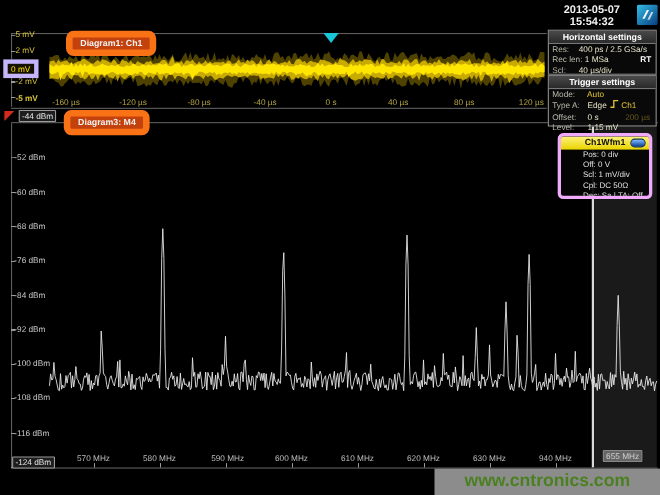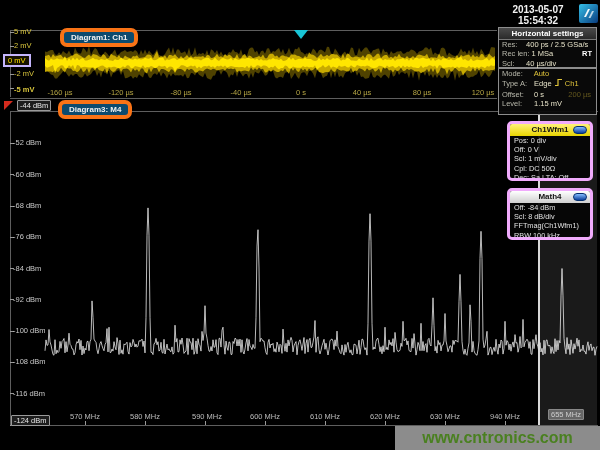--- a/index.html
+++ b/index.html
@@ -7,42 +7,42 @@
           font-family:"Liberation Sans",sans-serif;-webkit-font-smoothing:antialiased;}
   .abs{position:absolute;}
   .hline{position:absolute;height:1px;background:#5e5e5e;}
   .vline{position:absolute;width:1px;background:#5e5e5e;}
   .ylab{position:absolute;font-size:7.5px;color:#d8c53c;white-space:nowrap;}
   .ylab3{position:absolute;font-size:7.5px;color:#c9c9c9;white-space:nowrap;}
   .xlab{position:absolute;font-size:7.5px;color:#b5a544;width:44px;text-align:center;white-space:nowrap;}
   .xlab3{position:absolute;font-size:7.5px;color:#bdbdbd;width:44px;text-align:center;white-space:nowrap;}
   .boxlab{position:absolute;font-size:7.5px;color:#e6e6e6;background:#1d1d1d;border:1px solid #9a9a9a;
           padding:0 2px;line-height:9px;white-space:nowrap;border-radius:1px;}
-  .tab{position:absolute;background:#0c4a6e;border:4px solid #f97316;border-radius:7px;
+  .tab{position:absolute;background:#c2410c;border:6px solid #f97316;border-radius:7px;
        color:#f2f2f2;font-size:8px;font-weight:bold;line-height:11px;padding:0 7px;white-space:nowrap;}
   .panel{position:absolute;left:498px;width:99px;background:rgba(10,10,10,.95);border:1px solid #8d8d8d;box-sizing:border-box;}
   .panel .hd{background:linear-gradient(#4a4a4a,#2a2a2a);border-bottom:1px solid #777;color:#fff;
              font-size:8px;font-weight:bold;text-align:center;line-height:11px;}
   .prow{position:relative;font-size:7.5px;line-height:9.3px;color:#c2c2b4;padding:0 3px;white-space:nowrap;}
   .prow .lb{display:inline-block;color:#b9b9ac;}
   .prow .val{color:#e6e2c8;}
   .prow .yel{color:#e0c43a;}
   .sigbox{position:absolute;left:507px;width:86px;border:3px solid #f0abfc;border-radius:5px;
           overflow:hidden;background:rgba(4,4,4,.92);box-sizing:border-box;}
   .sigbox .shd{position:relative;font-size:8px;font-weight:bold;text-align:center;line-height:12px;color:#111;}
-  .sigbox .srow{font-size:7.3px;line-height:9.2px;color:#e2e2e2;padding:0 4px;white-space:nowrap;}
+  .sigbox .srow{font-size:7.3px;line-height:9.2px;color:#e2e2e2;padding:0 4px;white-space:nowrap;margin-left:16px;}
   .toggle{position:absolute;right:3px;top:2px;width:14px;height:8px;border-radius:4px;
           background:linear-gradient(#86bdff,#0c409c);border:1px solid #042e6e;box-sizing:border-box;}
   .tri-cyan{position:absolute;width:0;height:0;border-left:7px solid transparent;border-right:7px solid transparent;
             border-top:9px solid #19c5d6;}
   .tri-red{position:absolute;width:0;height:0;border-top:9px solid #d42b1e;border-right:9px solid transparent;}
   .ticksX{position:absolute;height:4px;background:repeating-linear-gradient(90deg,#999 0,#999 1px,transparent 1px,transparent 60px);}
   .ticksY{position:absolute;width:4px;background:repeating-linear-gradient(180deg,#999 0,#999 1px,transparent 1px,transparent 31.3px);}
   .ticksY1{position:absolute;width:4px;background:repeating-linear-gradient(180deg,#999 0,#999 1px,transparent 1px,transparent 14px);}
-  .offbox{position:absolute;font-size:7.5px;color:#ffe000;background:#161200;border:2px solid #c4b5fd;
+  .offbox{position:absolute;font-size:7.5px;color:#ffe000;background:#161200;border:4px solid #c4b5fd;
           padding:0 3px;line-height:9px;white-space:nowrap;}
   .datetime{position:absolute;left:500px;top:4px;width:76px;text-align:center;color:#f2f2f2;
             font-size:10px;font-weight:bold;line-height:11px;}
   .watermark{position:absolute;left:395px;top:426px;width:205px;height:24px;background:#8c8c8c;
              color:#4a8020;font-size:16px;font-weight:bold;text-align:center;line-height:24px;}
   .shade{position:absolute;left:540px;top:112px;width:57px;height:313px;background:#1a1a1a;}
   .gate{position:absolute;left:538px;top:112px;width:2px;height:313px;background:#d9d9d9;}
 </style>
 </head>
 <body>
@@ -146,20 +146,21 @@
       <span class="val">1 MSa</span>
       <span class="val" style="position:absolute;right:4px;font-weight:bold;color:#fff;">RT</span>
     </div>
     <div class="prow">
       <span class="lb" style="width:22px;">Scl:</span>
       <span class="val">40 µs/div</span>
     </div>
   </div>
 
   <div class="panel" style="top:68px;height:47px;">
+    <div class="hd">Trigger settings</div>
     <div class="prow">
       <span class="lb" style="width:30px;">Mode:</span>
       <span class="yel">Auto</span>
     </div>
     <div class="prow">
       <span class="lb" style="width:30px;">Type A:</span>
       <span class="val">Edge</span>
       <span style="display:inline-block;vertical-align:-1px;">
         <svg width="9" height="9">
             <path d="M1 7.5 H4 V1.5 H8" stroke="#e0c43a" fill="none" stroke-width="1.2"></path>
@@ -183,28 +184,18 @@
       <span>Ch1Wfm1</span>
       <span class="toggle"></span>
     </div>
     <div class="srow">Pos: 0 div</div>
     <div class="srow">Off: 0 V</div>
     <div class="srow">Scl: 1 mV/div</div>
     <div class="srow">Cpl: DC 50Ω</div>
     <div class="srow">Dec: Sa | TA: Off</div>
   </div>
 
-  <div class="sigbox" style="top:188px;height:52px;">
-    <div class="shd" style="background:linear-gradient(#ffffff,#cfcfcf);">
-      <span>Math4</span>
-      <span class="toggle"></span>
-    </div>
-    <div class="srow">Off:  -84 dBm</div>
-    <div class="srow">Scl:  8 dB/div</div>
-    <div class="srow">FFTmag(Ch1Wfm1)</div>
-    <div class="srow">RBW 100 kHz</div>
-  </div>
 
   <div class="watermark">
     <span>www.cntronics.com</span>
   </div>
 
 </div>
 
 </body></html>

